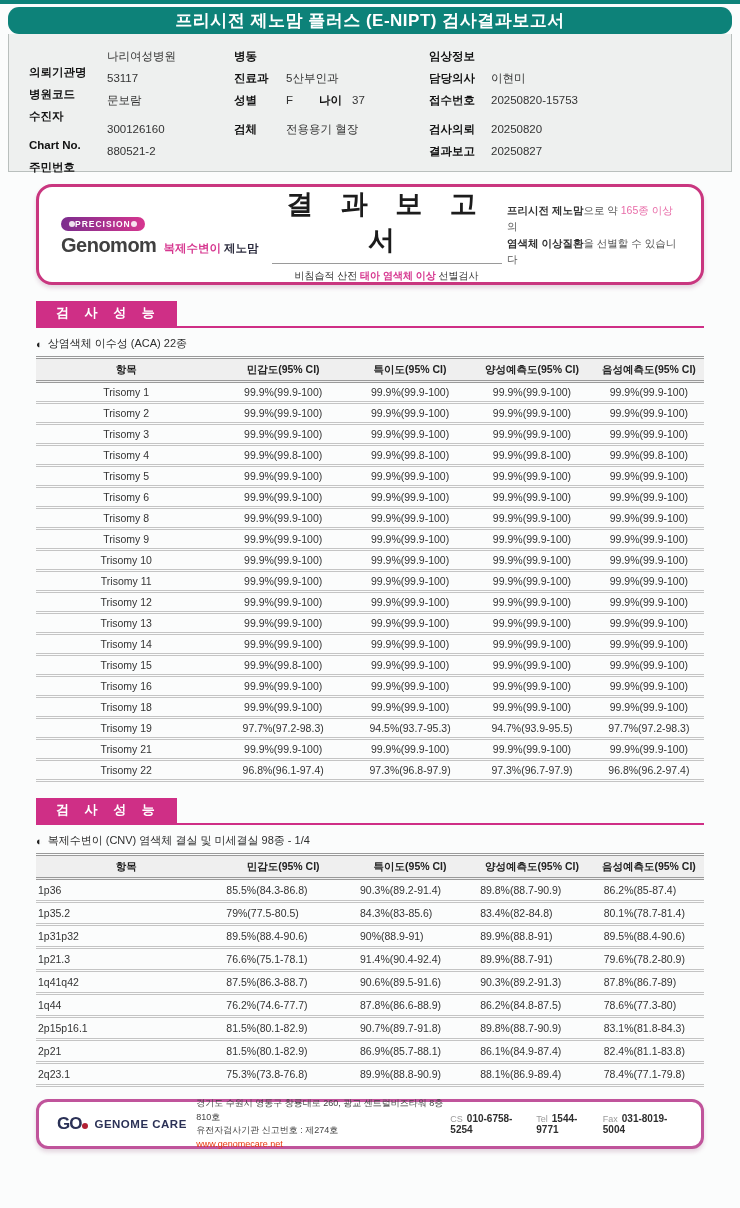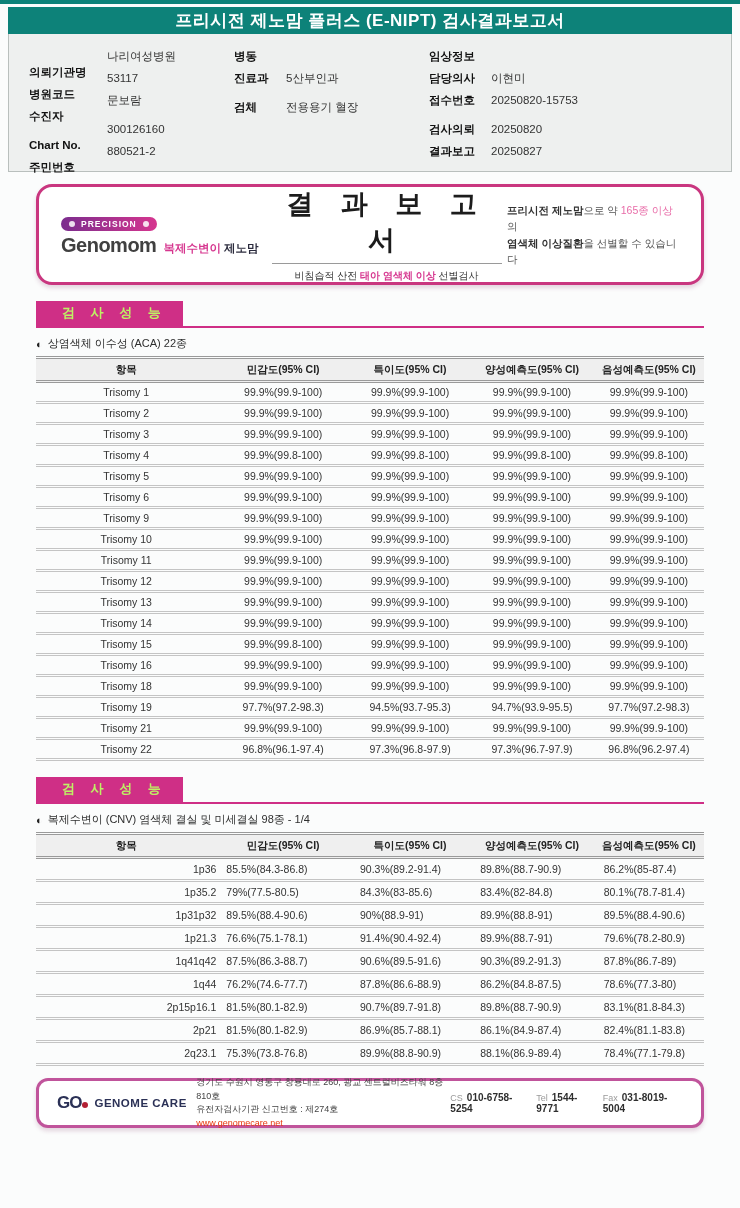--- a/index.html
+++ b/index.html
@@ -2,73 +2,73 @@
 <html><head>
 <meta charset="utf-8">
 <style>
   * { margin:0; padding:0; box-sizing:border-box; }
   html,body { width:740px; background:#fbfcfc; font-family:"Liberation Sans", sans-serif; color:#222; }
   body { height:1208px; position:relative; overflow:hidden; }
 
   
   .top-strip { position:absolute; top:0; left:0; width:740px; height:4px; background:#0d8279; }
   .title-bar { margin:7px 8px 0; height:27px; line-height:27px; background:#0d8279; color:#fff;
-               text-align:center; font-weight:bold; font-size:17px; letter-spacing:0.5px; }
+               text-align:center; font-weight:bold; font-size:17px; letter-spacing:0.5px;border-radius:11px; }
 
   
   .info-panel { margin:0 8px; background:#eef0ef; border:1px solid #b9bfbd; border-top:none;
                 padding:11px 20px 9px; display:flex; font-size:11.5px; }
   .info-col { display:flex; flex-direction:column; }
   .info-col1 { width:205px; } .info-col2 { width:195px; } .info-col3 { width:270px; }
   .info-row { display:flex; height:22px; align-items:center; }
   .info-row.gap { margin-top:7px; }
   .ilabel { font-weight:bold; color:#111; }
   .info-col1 .ilabel { width:78px;margin-top:32px; } .info-col2 .ilabel { width:52px; } .info-col3 .ilabel { width:62px; }
   .ivalue { color:#333; }
   .ilabel.inline2 { width:auto; margin-left:26px; margin-right:10px; }
 
   
   .report-box { margin:12px 36px 0; height:101px; background:#fff; border:3px solid #c9367f;
                 border-radius:16px; display:flex; align-items:center; padding:0 22px;
                 box-shadow:0 3px 4px rgba(120,40,90,0.18); }
   .logo-block { width:205px; }
-  .precision-pill { display:inline-flex; align-items:center; gap:6px;
+  .precision-pill { display:inline-flex; align-items:center; 
                     background:linear-gradient(90deg,#7b2d8e,#d6368f); color:#fff; font-weight:bold;
                     font-size:8.5px; letter-spacing:1px; padding:2px 8px; border-radius:9px; }
   .pill-dot { width:6px; height:6px; border-radius:50%; background:#fff; opacity:.85; display:inline-block; }
   .brand-line { margin-top:3px; display:flex; align-items:baseline; gap:7px; }
   .brand-en { font-size:20px; font-weight:bold; color:#404040; letter-spacing:-0.5px; }
   .brand-kr { font-size:11.5px; font-weight:bold; }
   .brand-kr .pink { color:#d6368f; } .brand-kr .dark { color:#2b2b3d; }
   .center-block { flex:1; text-align:center; }
   .report-title { font-size:27px; font-weight:bold; color:#1c1c1c; letter-spacing:10px; }
   .report-rule { width:230px; height:1px; background:#9a9a9a; margin:5px auto 5px; }
   .report-sub { font-size:10px; color:#333; }
   .report-sub .pink { color:#d6368f; font-weight:bold; }
   .note-block { width:172px; font-size:10.5px; color:#555; line-height:1.55; }
   .note-block b { color:#333; }
   .note-block .pink { color:#e86ca8; }
 
   
   .section-header { margin:16px 36px 0; border-bottom:2px solid #cf2f86; }
-  .section-badge { display:inline-block; background:#cf2f86; color:#bef264; font-weight:bold;
-                   font-size:13px; letter-spacing:6px; padding:3px 16px 4px 26px; }
+  .section-badge { display:inline-block; background:#cf2f86; color:#ffffff; font-weight:bold;
+                   font-size:13px; letter-spacing:6px; padding:3px 16px 4px 20px; }
   .section-sub { margin:8px 36px 5px; font-size:11px; color:#2e2e2e; display:flex; align-items:center; gap:5px; }
   .bullet { font-size:11px; color:#222; }
 
   
   table { margin:2px 36px 0; width:668px; border-collapse:collapse; font-size:10.5px; color:#333; table-layout:fixed; }
   thead th { background:#efefef; font-weight:bold; color:#222; height:24px;
              border-top:3px double #9a9a9a; border-bottom:3px double #9a9a9a; text-align:center; }
   tbody td { border-bottom:3px double #c4c4c4; }
   table.aca tbody td { height:21px; text-align:center; }
   table.cnv tbody td { height:23px; text-align:left; }
   table col.c1 { width:27%; } table col.c2 { width:20%; } table col.c3 { width:18%; }
   table col.c4 { width:18.5%; } table col.c5 { width:16.5%; }
-  table.cnv tbody td:first-child { padding-left:2px;text-align:right; }
+  table.cnv tbody td:first-child { padding-left:2px; }
   table.cnv tbody td:nth-child(n+2) { padding-left:10px; }
 
   
   .footer-box { margin:12px 36px 0; height:50px; background:#fff; border:3px solid #c0549b;
                 border-radius:12px; display:flex; align-items:center; padding:0 18px;
                 box-shadow:0 3px 4px rgba(120,40,90,0.18); }
   .gc-logo { display:flex; align-items:center; gap:6px; width:150px; }
   .gc-mark { font-weight:bold; font-size:17px; color:#2b3156; letter-spacing:-1px; position:relative; }
   .gc-mark .reddot { display:inline-block; width:6px; height:6px; border-radius:50%; background:#b22034; margin-left:1px; }
   .gc-name { font-weight:bold; font-size:11.5px; color:#2b3156; letter-spacing:0.5px; }
@@ -110,20 +110,26 @@
   </div>
   <div class="info-col info-col2">
     <div class="info-row">
         <span class="ilabel">병동</span>
         <span class="ivalue"></span>
       </div>
     <div class="info-row">
         <span class="ilabel">진료과</span>
         <span class="ivalue">5산부인과</span>
       </div>
+    <div class="info-row">
+      <span class="ilabel">성별</span>
+      <span class="ivalue">F</span>
+      <span class="ilabel inline2">나이</span>
+      <span class="ivalue">37</span>
+    </div>
     <div class="info-row gap">
         <span class="ilabel">검체</span>
         <span class="ivalue">전용용기 혈장</span>
       </div>
   </div>
   <div class="info-col info-col3">
     <div class="info-row">
         <span class="ilabel">임상정보</span>
         <span class="ivalue"></span>
       </div>
@@ -230,20 +236,27 @@
         <td>99.9%(99.9-100)</td>
       </tr>
       <tr>
         <td>Trisomy 6</td>
         <td>99.9%(99.9-100)</td>
         <td>99.9%(99.9-100)</td>
         <td>99.9%(99.9-100)</td>
         <td>99.9%(99.9-100)</td>
       </tr>
       <tr>
+        <td>Trisomy 8</td>
+        <td>99.9%(99.9-100)</td>
+        <td>99.9%(99.9-100)</td>
+        <td>99.9%(99.9-100)</td>
+        <td>99.9%(99.9-100)</td>
+      </tr>
+      <tr>
         <td>Trisomy 9</td>
         <td>99.9%(99.9-100)</td>
         <td>99.9%(99.9-100)</td>
         <td>99.9%(99.9-100)</td>
         <td>99.9%(99.9-100)</td>
       </tr>
       <tr>
         <td>Trisomy 10</td>
         <td>99.9%(99.9-100)</td>
         <td>99.9%(99.9-100)</td>

